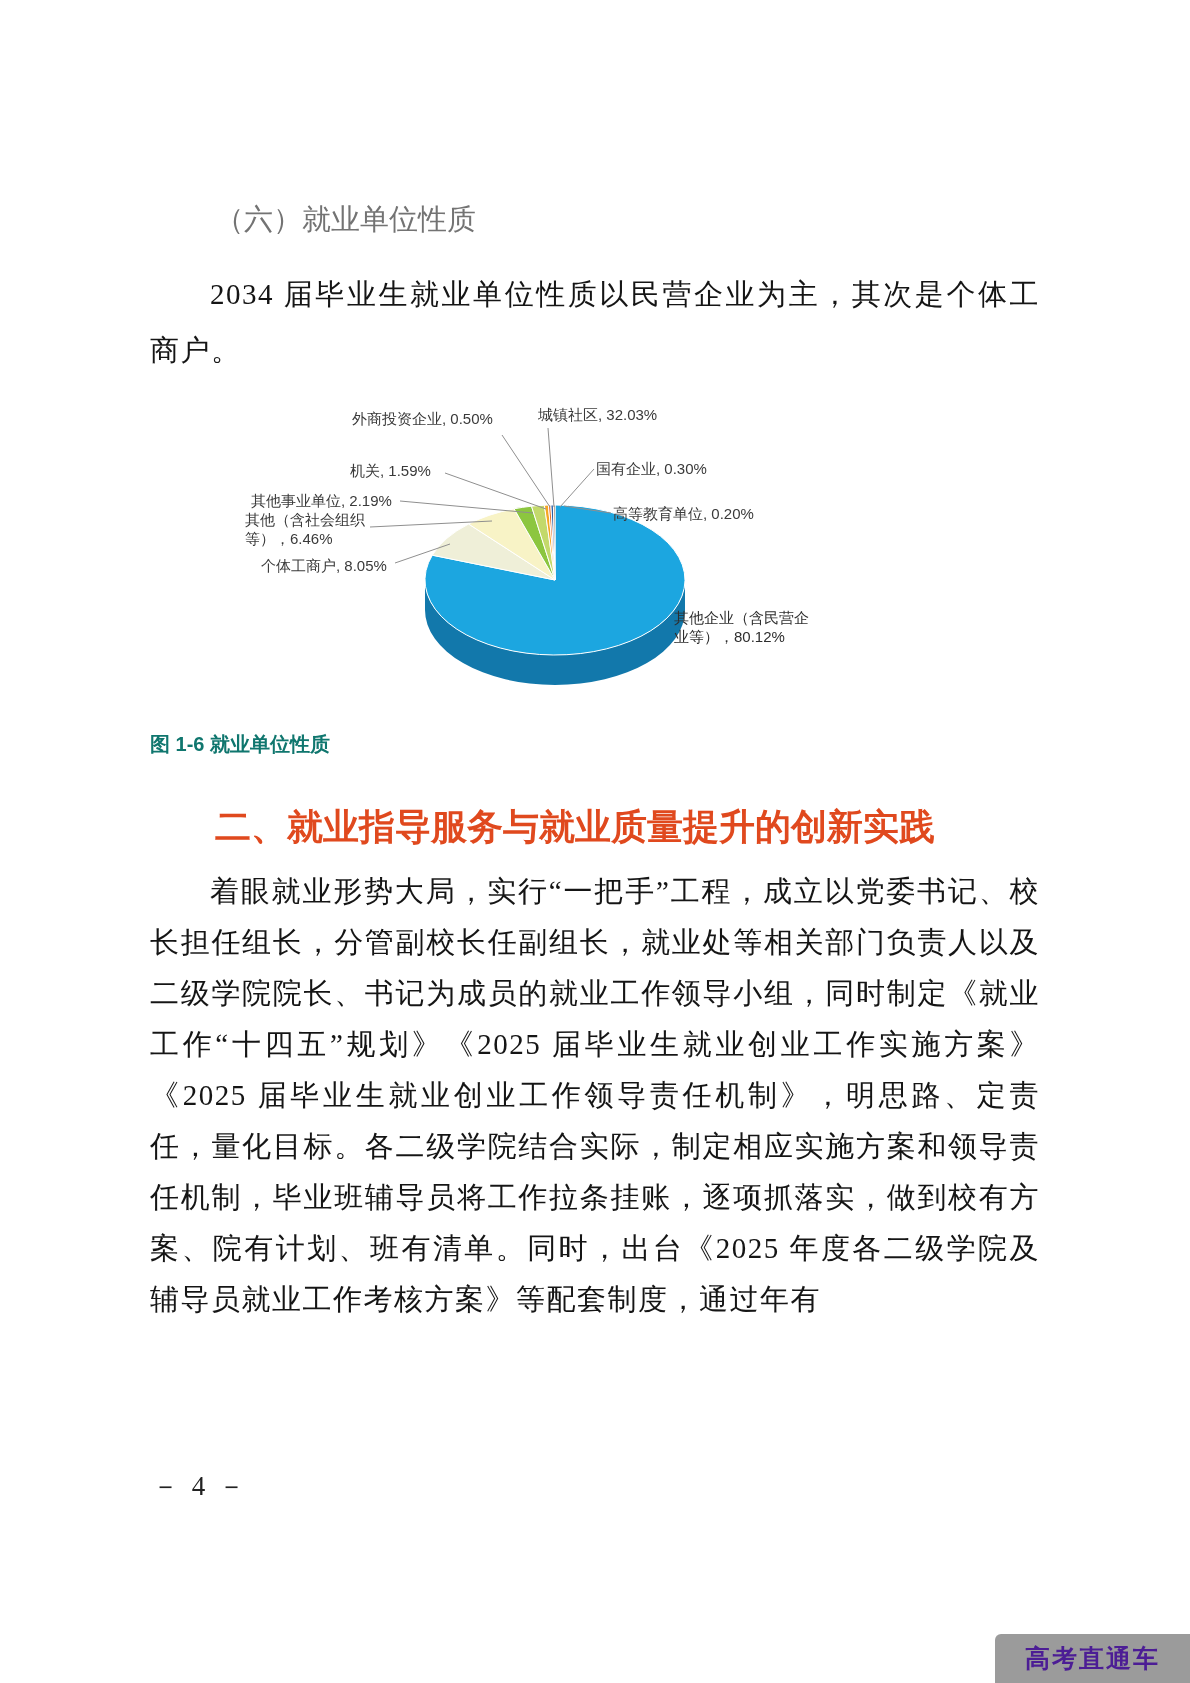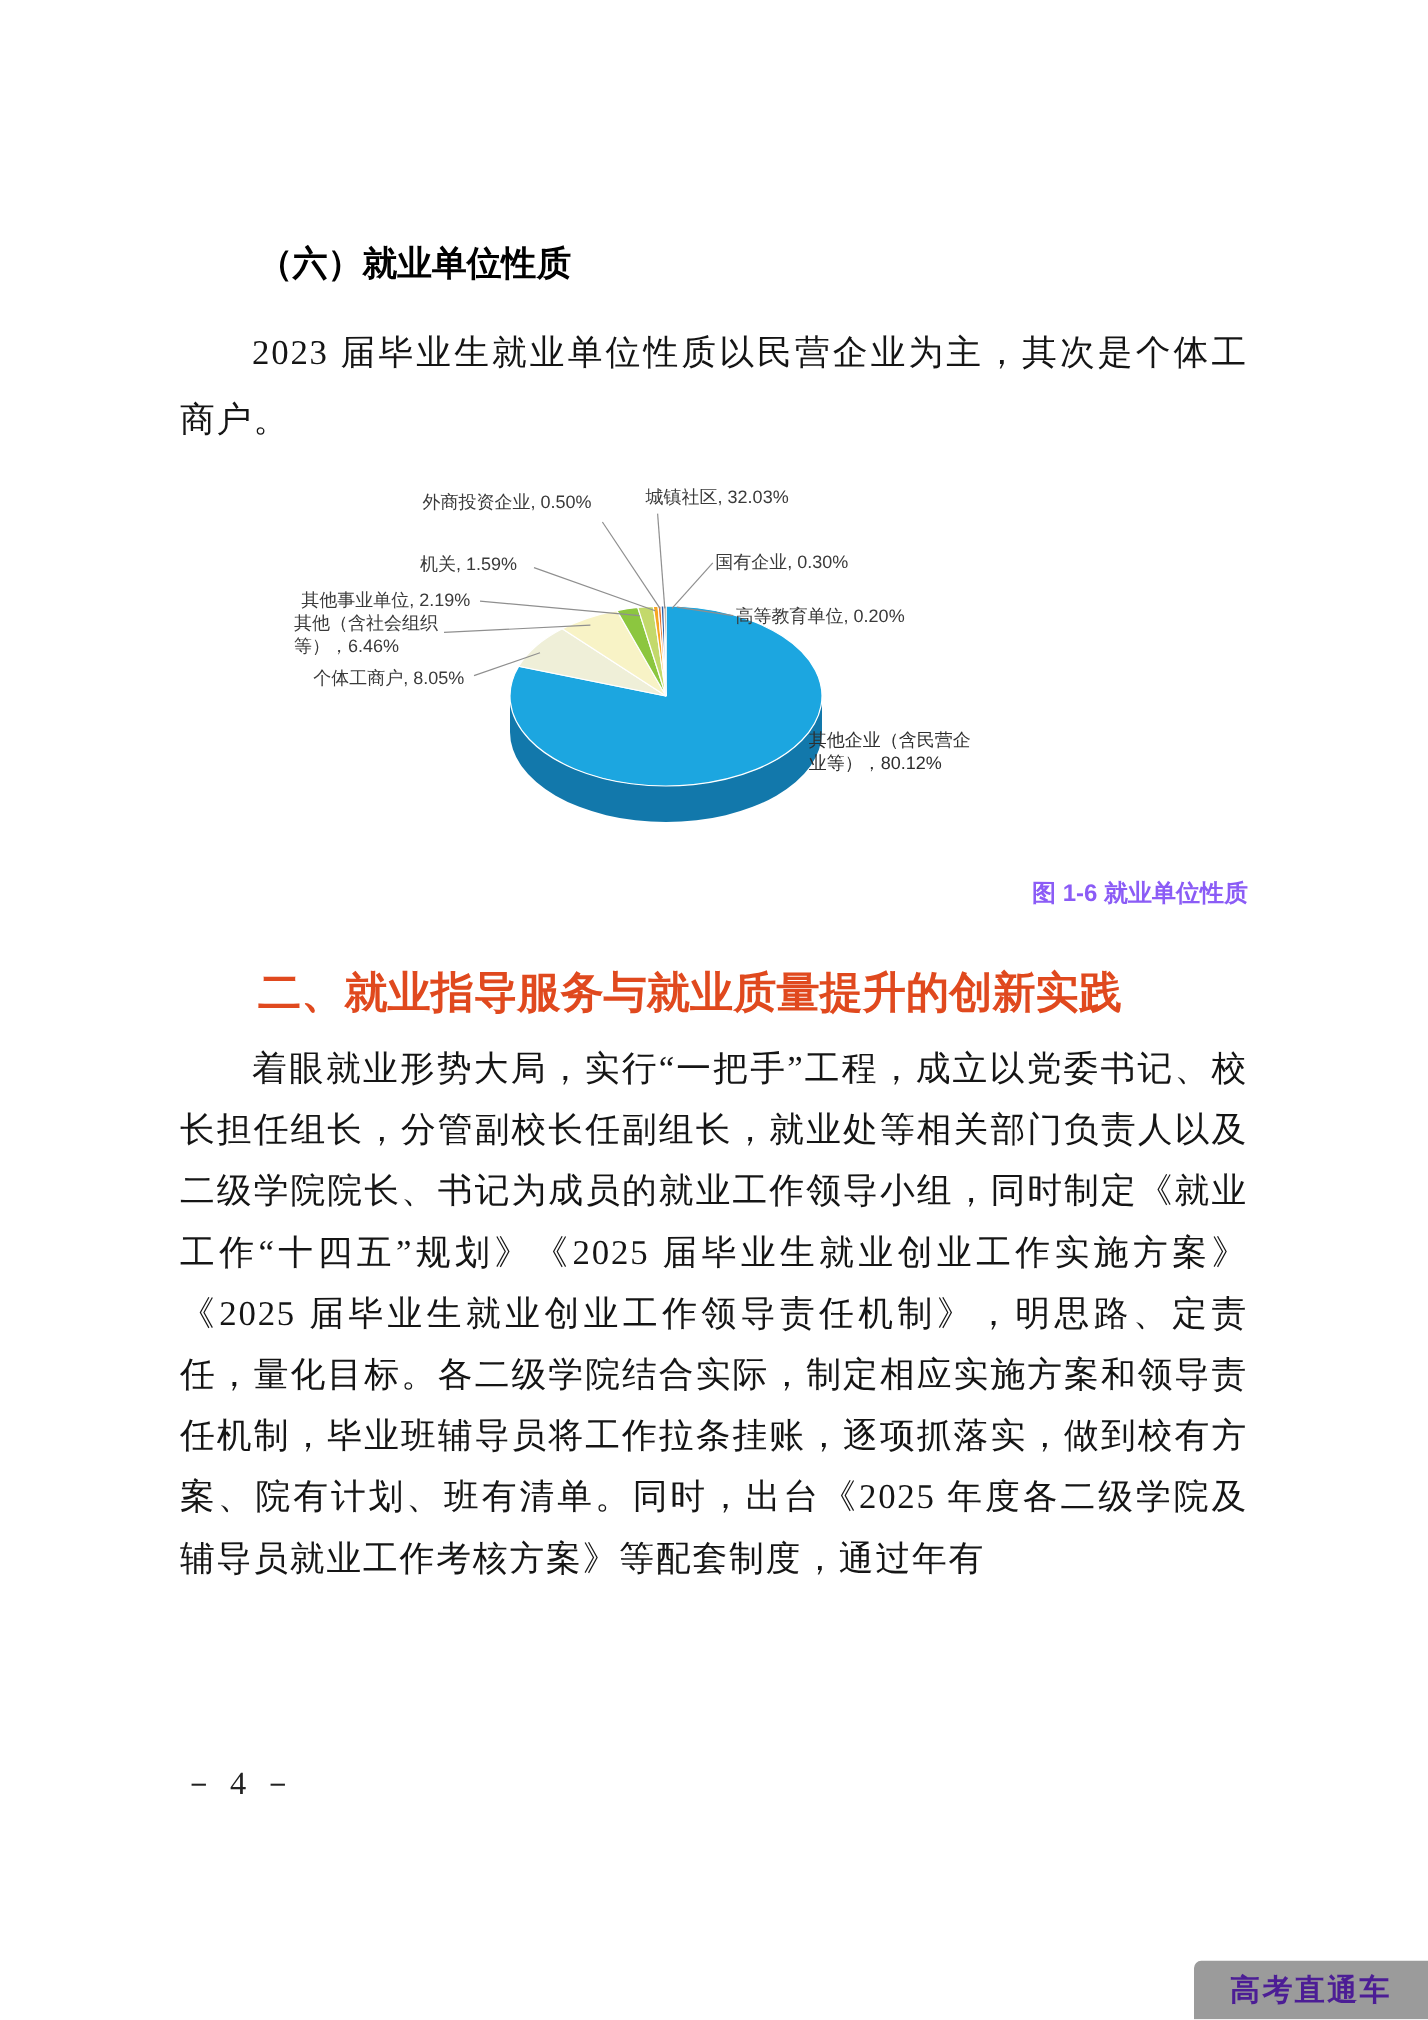--- a/index.html
+++ b/index.html
@@ -2,21 +2,21 @@
 <html><head>
 <meta charset="utf-8">
 <style>
   * { margin:0; padding:0; box-sizing:border-box; }
   html,body { background:#ffffff; }
   .page {
     position:relative; width:1190px; height:1683px; background:#ffffff;
     font-family:"Liberation Serif", serif; color:#1c1c1c; overflow:hidden;
   }
   .h-sub {
-    margin:200px 0 0 215px; font-size:29px; font-weight:700; color:#000000;
+    margin:200px 0 0 215px; font-size:29px; font-weight:400; color:#737373;
   }
   .para {
     width:890px; margin-left:150px; text-align:justify; text-indent:60px;
     letter-spacing:1.5px; color:#151515;
   }
   .para1 { margin-top:26px; font-size:29px; line-height:56px; }
   .para2 { margin-top:14px; font-size:29px; line-height:51px; }
   .chart-wrap {
     position:relative; width:890px; height:330px; margin:17px 0 0 150px;
     font-family:"Liberation Sans", sans-serif;
@@ -29,22 +29,22 @@
   .lb0 { left:388px; top:10px; }
   .lb1 { left:202px; top:14px; }
   .lb2 { left:200px; top:66px; }
   .lb3 { left:446px; top:64px; }
   .lb4 { left:101px; top:96px; }
   .lb5 { left:95px;  top:115px; }
   .lb6 { left:463px; top:109px; }
   .lb7 { left:111px; top:161px; }
   .lb8 { left:524px; top:213px; color:#2e2e2e; }
   .caption {
-    margin-top:6px; text-align:right; width:890px; margin-left:150px;
-    font-family:"Liberation Sans", sans-serif; font-weight:700; font-size:20px; color:#8b5cf6;
+    margin-top:6px; text-align:left; width:890px; margin-left:150px;
+    font-family:"Liberation Sans", sans-serif; font-weight:700; font-size:20px; color:#0f766e;
   }
   .h-red {
     margin:45px 0 0 215px; font-family:"Liberation Sans", sans-serif;
     font-weight:700; font-size:36px; color:#E0491E;
   }
   .h-black {
     margin:18px 0 0 215px; font-family:"Liberation Sans", sans-serif;
     font-weight:700; font-size:29px; color:#000;
   }
   .page-number {
@@ -56,21 +56,21 @@
     padding:8px 30px; border-top-left-radius:6px; letter-spacing:2px;
   }
 </style>
 </head>
 <body>
 
 <div class="page">
 
   <div class="h-sub">（六）就业单位性质</div>
 
-  <p class="para para1">2023 届毕业生就业单位性质以民营企业为主，其次是个体工商户。</p>
+  <p class="para para1">2034 届毕业生就业单位性质以民营企业为主，其次是个体工商户。</p>
 
   <div class="chart-wrap">
     <svg id="pie-svg" width="890" height="330" viewBox="0 0 890 330">
         <path d="M 275 185 A 130 75 0 0 0 535 185 L 535 215 A 130 75 0 0 1 275 215 Z" fill="#1278AB"></path>
         <path d="M 405 185 L 405.0 110.0 A 130 75 0 1 1 282.3 160.2 Z" fill="#1CA6E0" stroke="#ffffff" stroke-width="1"></path>
         <path d="M 405 185 L 282.3 160.2 A 130 75 0 0 1 318.6 129.0 Z" fill="#EFEFD8" stroke="#ffffff" stroke-width="1"></path>
         <path d="M 405 185 L 318.6 129.0 A 130 75 0 0 1 364.1 113.8 Z" fill="#F8F3C6" stroke="#ffffff" stroke-width="1"></path>
         <path d="M 405 185 L 364.1 113.8 A 130 75 0 0 1 381.5 111.2 Z" fill="#8CC63F" stroke="#ffffff" stroke-width="1"></path>
         <path d="M 405 185 L 381.5 111.2 A 130 75 0 0 1 394.4 110.3 Z" fill="#C3D96B" stroke="#ffffff" stroke-width="1"></path>
         <path d="M 405 185 L 394.4 110.3 A 130 75 0 0 1 398.4 110.1 Z" fill="#F5A623" stroke="#ffffff" stroke-width="1"></path>

